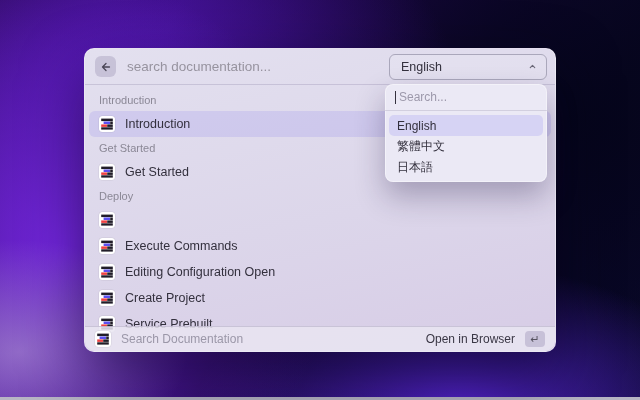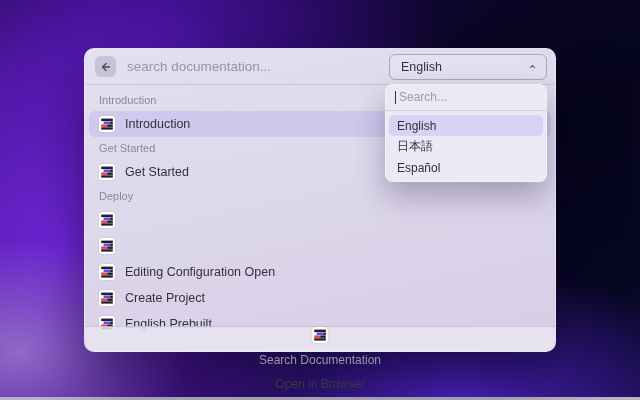--- a/index.html
+++ b/index.html
@@ -39,21 +39,21 @@
     font-size:11px;color:#8b8896;}
   .row{height:26px;display:flex;align-items:center;gap:10px;padding:0 10px;border-radius:6px;cursor:pointer;}
   .row.highlighted{background:rgba(124,110,235,0.17);}
   .row .label{font-size:12.5px;color:#33303d;}
   .logo{width:16px;height:16px;border-radius:3.5px;background:#ffffff;flex:0 0 16px;
     box-shadow:0 0 0 0.5px rgba(0,0,0,0.08);}
 
   
   .footer{position:absolute;left:0;right:0;bottom:0;height:25px;display:flex;align-items:center;
     gap:10px;padding:0 10px;box-sizing:border-box;border-top:1px solid rgba(110,100,140,0.25);
-    background:rgba(233,229,241,0.85);border-radius:0 0 10px 10px;flex-direction:column;}
+    background:rgba(233,229,241,0.85);border-radius:0 0 10px 10px;}
   .footer .left-label{font-size:12px;color:#9b97a8;flex:1;}
   .footer .right-label{font-size:12px;color:#3a3745;font-weight:500;text-align:center;}
   .enter-key{width:20px;height:16px;border-radius:4px;background:rgba(150,140,175,0.38);
     display:flex;align-items:center;justify-content:center;font-size:11px;color:#55525f;cursor:pointer;}
 
   
   .dropdown{position:absolute;left:300px;top:35px;width:162px;background:#ebe9f5;border-radius:8px;
     box-shadow:0 14px 30px rgba(25,15,60,0.3),0 0 0 1px rgba(255,255,255,0.4) inset;z-index:5;}
   .dd-search{height:26px;display:flex;align-items:center;padding:0 10px;}
   .dd-caret{width:1px;height:13px;background:#34313e;margin-right:1px;}
@@ -131,20 +131,21 @@
         </div>
         <div class="row">
           <span class="logo"><svg width="16" height="16" viewBox="0 0 16 16">
               <rect x="2.2" y="2.6" width="11.6" height="2.5" fill="#211d29"></rect>
               <rect x="4.6" y="5.5" width="6.4" height="2.5" fill="#5b50f0"></rect>
               <rect x="11.2" y="5.5" width="2.6" height="2.5" fill="#211d29"></rect>
               <rect x="2.2" y="8.4" width="5.8" height="2.5" fill="#ee4143"></rect>
               <rect x="8.2" y="8.4" width="5.6" height="2.5" fill="#211d29"></rect>
               <rect x="2.2" y="11.3" width="11.6" height="2.3" fill="#211d29"></rect>
             </svg></span>
+          <span class="label">Execute Commands</span>
         </div>
         <div class="row">
           <span class="logo"><svg width="16" height="16" viewBox="0 0 16 16">
               <rect x="2.2" y="2.6" width="11.6" height="2.5" fill="#211d29"></rect>
               <rect x="4.6" y="5.5" width="6.4" height="2.5" fill="#5b50f0"></rect>
               <rect x="11.2" y="5.5" width="2.6" height="2.5" fill="#211d29"></rect>
               <rect x="2.2" y="8.4" width="5.8" height="2.5" fill="#ee4143"></rect>
               <rect x="8.2" y="8.4" width="5.6" height="2.5" fill="#211d29"></rect>
               <rect x="2.2" y="11.3" width="11.6" height="2.3" fill="#211d29"></rect>
             </svg></span>
@@ -163,21 +164,21 @@
         </div>
         <div class="row">
           <span class="logo"><svg width="16" height="16" viewBox="0 0 16 16">
               <rect x="2.2" y="2.6" width="11.6" height="2.5" fill="#211d29"></rect>
               <rect x="4.6" y="5.5" width="6.4" height="2.5" fill="#5b50f0"></rect>
               <rect x="11.2" y="5.5" width="2.6" height="2.5" fill="#211d29"></rect>
               <rect x="2.2" y="8.4" width="5.8" height="2.5" fill="#ee4143"></rect>
               <rect x="8.2" y="8.4" width="5.6" height="2.5" fill="#211d29"></rect>
               <rect x="2.2" y="11.3" width="11.6" height="2.3" fill="#211d29"></rect>
             </svg></span>
-          <span class="label">English Prebuilt</span>
+          <span class="label">Service Prebuilt</span>
         </div>
       </div>
 
     <div class="footer">
       <span class="logo" id="footer-logo"><svg width="16" height="16" viewBox="0 0 16 16">
             <rect x="2.2" y="2.6" width="11.6" height="2.5" fill="#211d29"></rect>
             <rect x="4.6" y="5.5" width="6.4" height="2.5" fill="#5b50f0"></rect>
             <rect x="11.2" y="5.5" width="2.6" height="2.5" fill="#211d29"></rect>
             <rect x="2.2" y="8.4" width="5.8" height="2.5" fill="#ee4143"></rect>
             <rect x="8.2" y="8.4" width="5.6" height="2.5" fill="#211d29"></rect>
@@ -189,19 +190,19 @@
     </div>
 
     <div class="dropdown">
       <div class="dd-search">
         <span class="dd-caret"></span>
         <input placeholder="Search..." style="">
       </div>
       <div class="dd-divider"></div>
       <div class="dd-options" id="dd-options">
           <div class="dd-option selected">English</div>
+          <div class="dd-option">繁體中文</div>
           <div class="dd-option">日本語</div>
-          <div class="dd-option">Español</div>
         </div>
     </div>
 
   </div>
 </div>
 
 </body></html>

